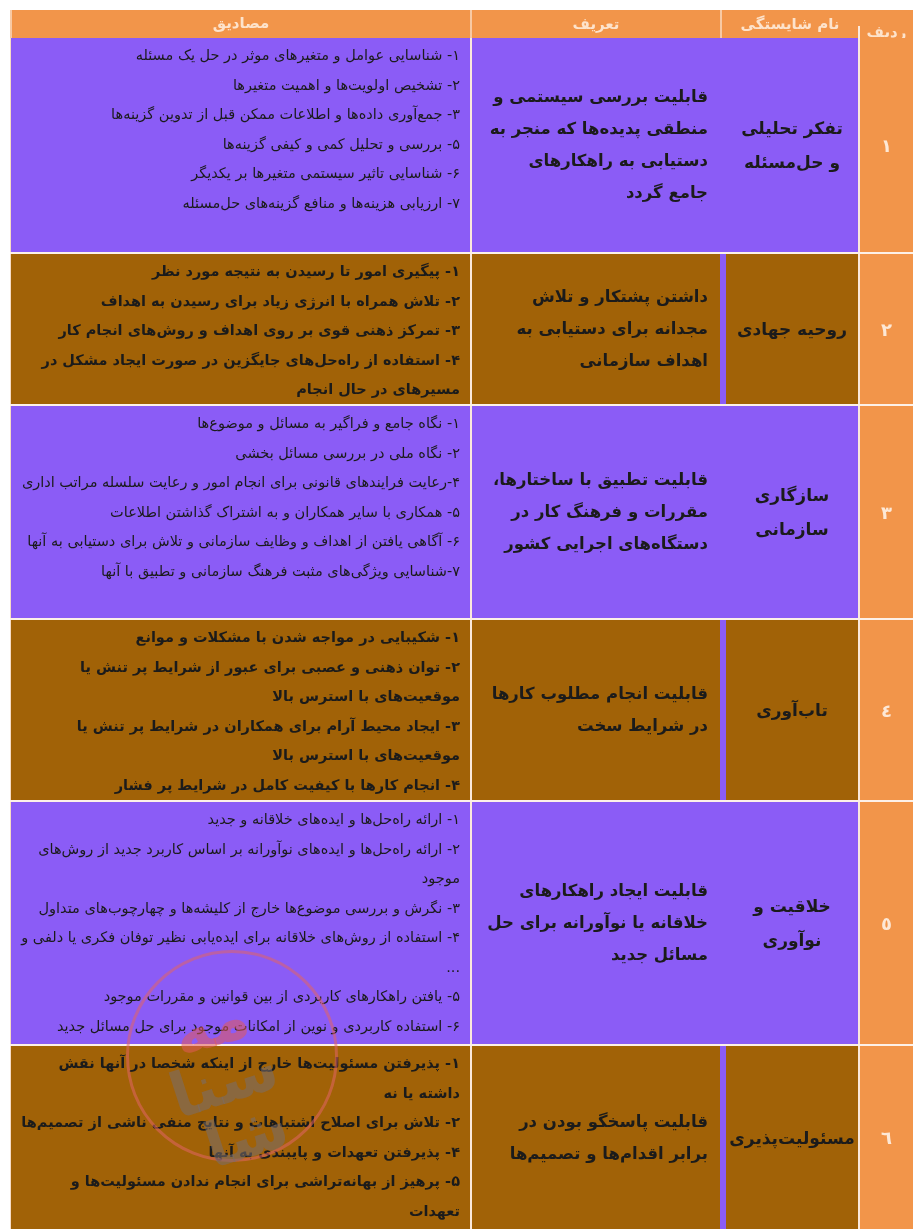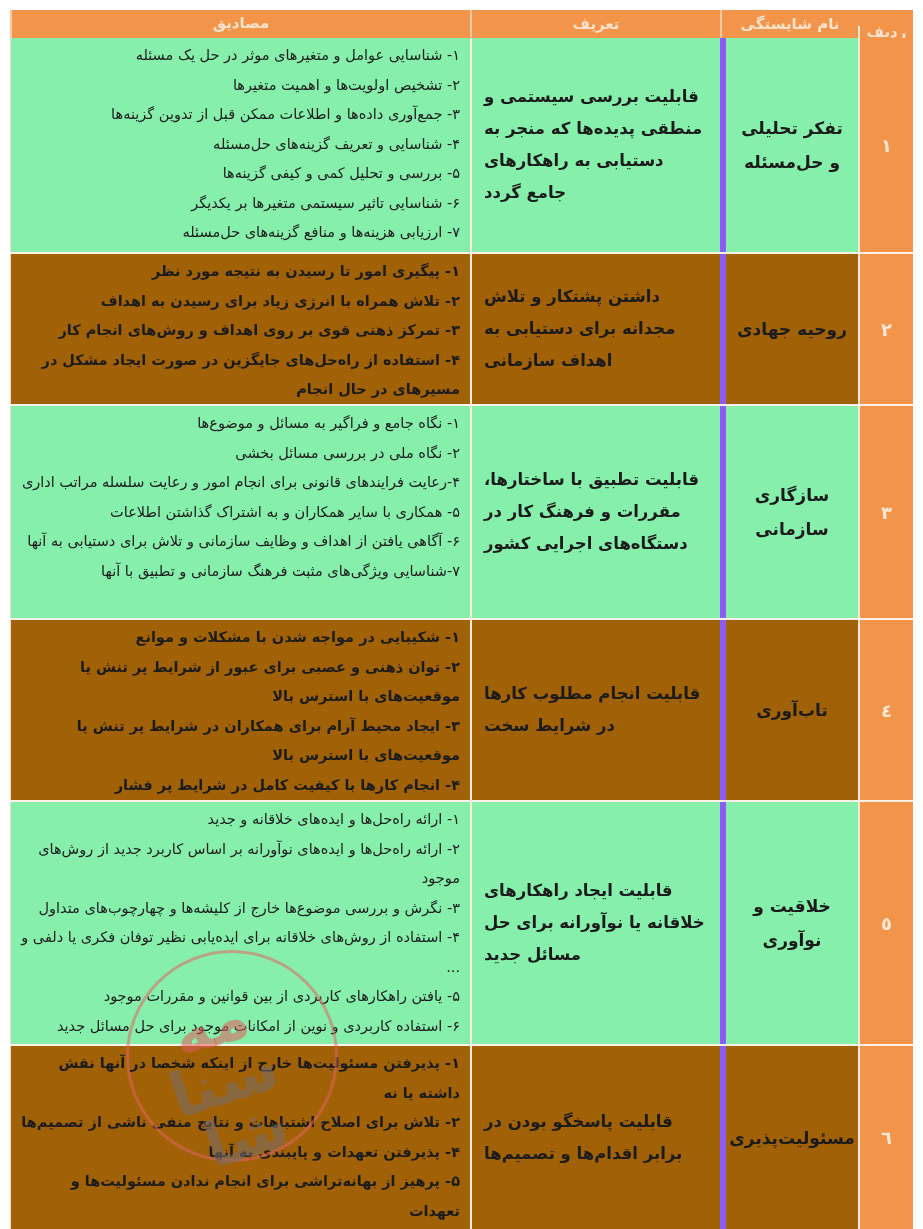--- a/index.html
+++ b/index.html
@@ -2,27 +2,27 @@
 <html><head>
   <meta charset="utf-8">
   <style>
     html, body { margin: 0; padding: 0; background: #ffffff; }
     body { width: 923px; height: 1229px; position: relative; overflow: hidden; font-family: "DejaVu Sans", sans-serif; }
     .table { position: absolute; left: 10px; top: 10px; width: 903px; direction: rtl; border-collapse: collapse; }
     .row { display: flex; flex-direction: row; }
     .cell { box-sizing: border-box; border-left: 1px solid #f6dcc6; }
     .c-num { width: 55px; background: #f2954a; color: #fde8d6; display: flex; align-items: center; justify-content: center; font-size: 18px; font-weight: bold; border-left: 2px solid #fbe9dc; }
     .c-name { width: 138px; display: flex; align-items: center; justify-content: center; text-align: center; font-size: 17px; font-weight: bold; color: #1b1b1b; line-height: 34px; padding: 0 10px; border-left: 6px solid #8b5cf6; }
-    .c-def { width: 250px; display: flex; align-items: center; justify-content: center; text-align: left; font-size: 16.5px; font-weight: bold; color: #1b1b1b; line-height: 32px; padding: 0 12px; border-left: 2px solid #fbe9dc; }
+    .c-def { width: 250px; display: flex; align-items: center; justify-content: center; text-align: right; font-size: 16.5px; font-weight: bold; color: #1b1b1b; line-height: 32px; padding: 0 12px; border-left: 2px solid #fbe9dc; }
     .c-ex { width: 460px; padding: 3px 10px 0 8px; font-size: 14.5px; color: #1b1b1b; line-height: 29.5px; }
     .ex-item { display: block; text-align: right; }
     .head { height: 28px; background: #f2954a; }
     .head .cell { background: #f2954a; color: #fde3cc; font-size: 15px; font-weight: bold; display: flex; align-items: center; justify-content: center; border-left: 2px solid #f8c9a3; }
     .head .c-num { border-left: 2px solid #fbe9dc; margin-top: 16px; }
-    .dark .c-name, .dark .c-def, .dark .c-ex { background: #86efac; }
+    .dark .c-name, .dark .c-def, .dark .c-ex { background: #8b5cf6; }
     .light .c-name, .light .c-def, .light .c-ex { background: #a16207; font-weight: bold; }
     .row-sep { border-top: 2px solid #fdf1e8; }
     .stamp { position: absolute; left: 126px; top: 950px; width: 206px; height: 206px; border: 3px solid rgba(226,100,100,0.55); border-radius: 50%; pointer-events: none; }
     .stamp-glyph { position: absolute; left: 170px; top: 995px; width: 100px; height: 120px; color: rgba(120,110,110,0.55); font-size: 62px; font-weight: bold; line-height: 58px; text-align: center; transform: rotate(-18deg); pointer-events: none; direction: rtl; }
     .stamp-glyph .red { color: rgba(226,90,90,0.55); }
   </style>
 </head>
 <body>
 
 <div class="table">
@@ -34,21 +34,20 @@
   </div>
 
   <div class="row dark" style="height:214px;">
     <div class="cell c-num">۱</div>
     <div class="cell c-name">تفکر تحلیلی و حل‌مسئله</div>
     <div class="cell c-def">قابلیت بررسی سیستمی و منطقی پدیده‌ها که منجر به دستیابی به راهکارهای جامع گردد</div>
     <div class="cell c-ex">
       <span class="ex-item">۱- شناسایی عوامل و متغیرهای موثر در حل یک مسئله</span>
       <span class="ex-item">۲- تشخیص اولویت‌ها و اهمیت متغیرها</span>
       <span class="ex-item">۳- جمع‌آوری داده‌ها و اطلاعات ممکن قبل از تدوین گزینه‌ها</span>
-      <span class="ex-item">۴- شناسایی و تعریف گزینه‌های حل‌مسئله</span>
       <span class="ex-item">۵- بررسی و تحلیل کمی و کیفی گزینه‌ها</span>
       <span class="ex-item">۶- شناسایی تاثیر سیستمی متغیرها بر یکدیگر</span>
       <span class="ex-item">۷- ارزیابی هزینه‌ها و منافع گزینه‌های حل‌مسئله</span>
     </div>
   </div>
 
   <div class="row light row-sep" style="height:150px;">
     <div class="cell c-num">۲</div>
     <div class="cell c-name">روحیه جهادی</div>
     <div class="cell c-def">داشتن پشتکار و تلاش مجدانه برای دستیابی به اهداف سازمانی</div>

